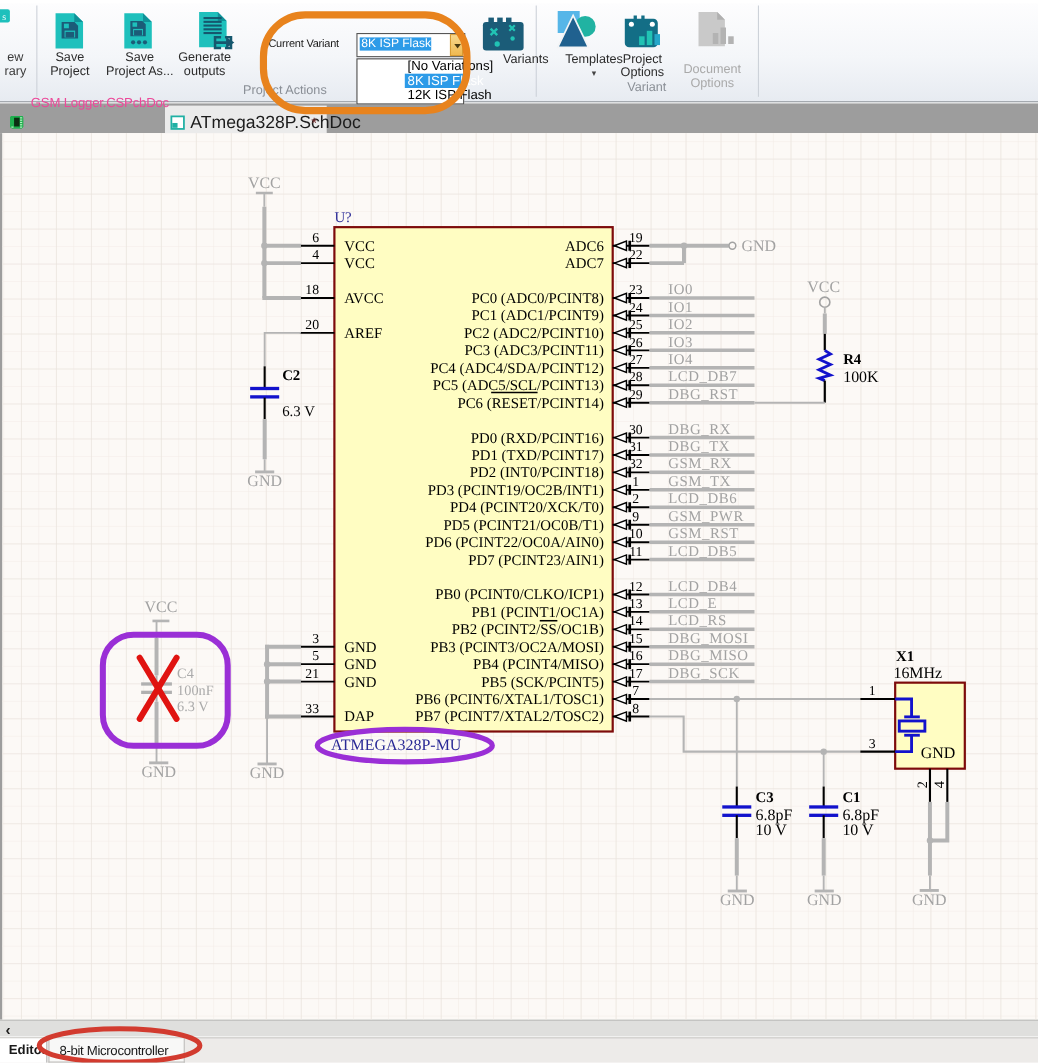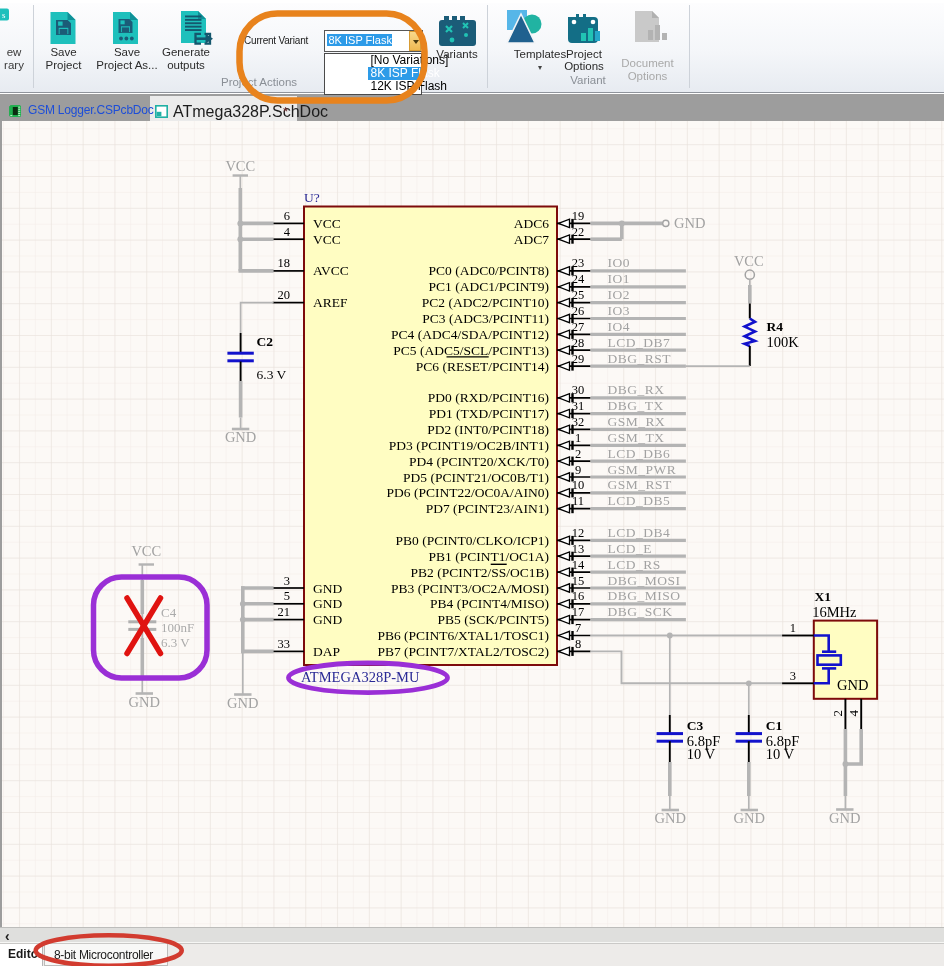--- a/index.html
+++ b/index.html
@@ -81,21 +81,21 @@
   </svg>
 
 <div class="vsep" style="left:33px"></div>
 <div class="vsep" style="left:487px"></div>
 <div class="vsep" style="left:689px"></div>
 
 <div class="blab" style="left:14px;top:46px;color:#3a3a3a">ew<br>rary</div>
 <div class="blab" style="left:63.5px;top:46px">Save<br>Project</div>
 <div class="blab" style="left:127px;top:46px">Save<br>Project As...</div>
 <div class="blab" style="left:186px;top:46px">Generate<br>outputs</div>
-<div class="blab" style="left:457px;top:47.5px">Variants</div>
+<div class="blab" style="left:478px;top:47.5px">Variants</div>
 <div class="blab" style="left:540px;top:47.5px">Templates<br><span style="font-size:8px;color:#444">▾</span></div>
 <div class="blab" style="left:584px;top:47.5px">Project<br>Options</div>
 <div class="blab" style="left:647.5px;top:57px;color:#a9a9a9">Document<br>Options</div>
 <div class="glab" style="left:259px;top:76px">Project Actions</div>
 <div class="glab" style="left:588px;top:74px">Variant</div>
 <div class="abs" style="left:244px;top:34.5px;font-size:10px;letter-spacing:-0.2px;color:#1a1a1a;z-index:4">Current Variant</div>
 
 <div id="combo">
     <div id="combosel">8K ISP Flask</div>
     <div id="combobtn"></div>
@@ -121,21 +121,21 @@
     <rect x="12.8" y="107" width="5" height="8" fill="#0c2d12"></rect>
     <rect x="10.3" y="115.0" width="2" height="1.1" fill="#b6f0c0"></rect>
     <rect x="18.2" y="106.6" width="2" height="1.1" fill="#b6f0c0"></rect>
     <rect x="18.2" y="108.69999999999999" width="2" height="1.1" fill="#b6f0c0"></rect>
     <rect x="18.2" y="110.8" width="2" height="1.1" fill="#b6f0c0"></rect>
     <rect x="18.2" y="112.89999999999999" width="2" height="1.1" fill="#b6f0c0"></rect>
     <rect x="18.2" y="115.0" width="2" height="1.1" fill="#b6f0c0"></rect>
     <rect x="155.8" y="105.8" width="11.4" height="11.4" fill="#fff" stroke="#1fb0a4" stroke-width="1.6"></rect>
     <rect x="156.6" y="111.8" width="4.8" height="4.4" fill="#1fb0a4"></rect>
   </svg>
-<div class="tabtxt" style="left:28px;top:103px;color:#1d4ed8;z-index:3;font-size:12px;letter-spacing:-0.2px">GSM Logger.CSPcbDoc</div>
+<div class="tabtxt" style="left:28px;top:86px;color:#ec4899;z-index:3;font-size:12px;letter-spacing:-0.2px">GSM Logger.CSPcbDoc</div>
 <div id="acttab"></div>
 <div class="tabtxt" style="left:173px;top:103px;color:#1c1c1c;z-index:3;font-size:16px">ATmega328P.SchDoc</div>
 <div class="abs" style="left:283px;top:104px;font-size:13.5px;color:#6e2a2a;z-index:11">*</div>
 
 <svg class="abs" style="left:0;top:121px;z-index:1" width="944" height="806" viewBox="0 121 944 806" font-family="Liberation Serif, serif" fill="#000">
 <defs>
 <pattern id="gmin" x="3" y="1.1" width="15.9" height="15.9" patternUnits="userSpaceOnUse">
 <path d="M0,0 H15.9 M0,0 V15.9" stroke="#f3ece7" stroke-width="1" fill="none"></path>
 </pattern>
 <pattern id="gmaj" x="19.1" y="17" width="31.8" height="31.8" patternUnits="userSpaceOnUse">

